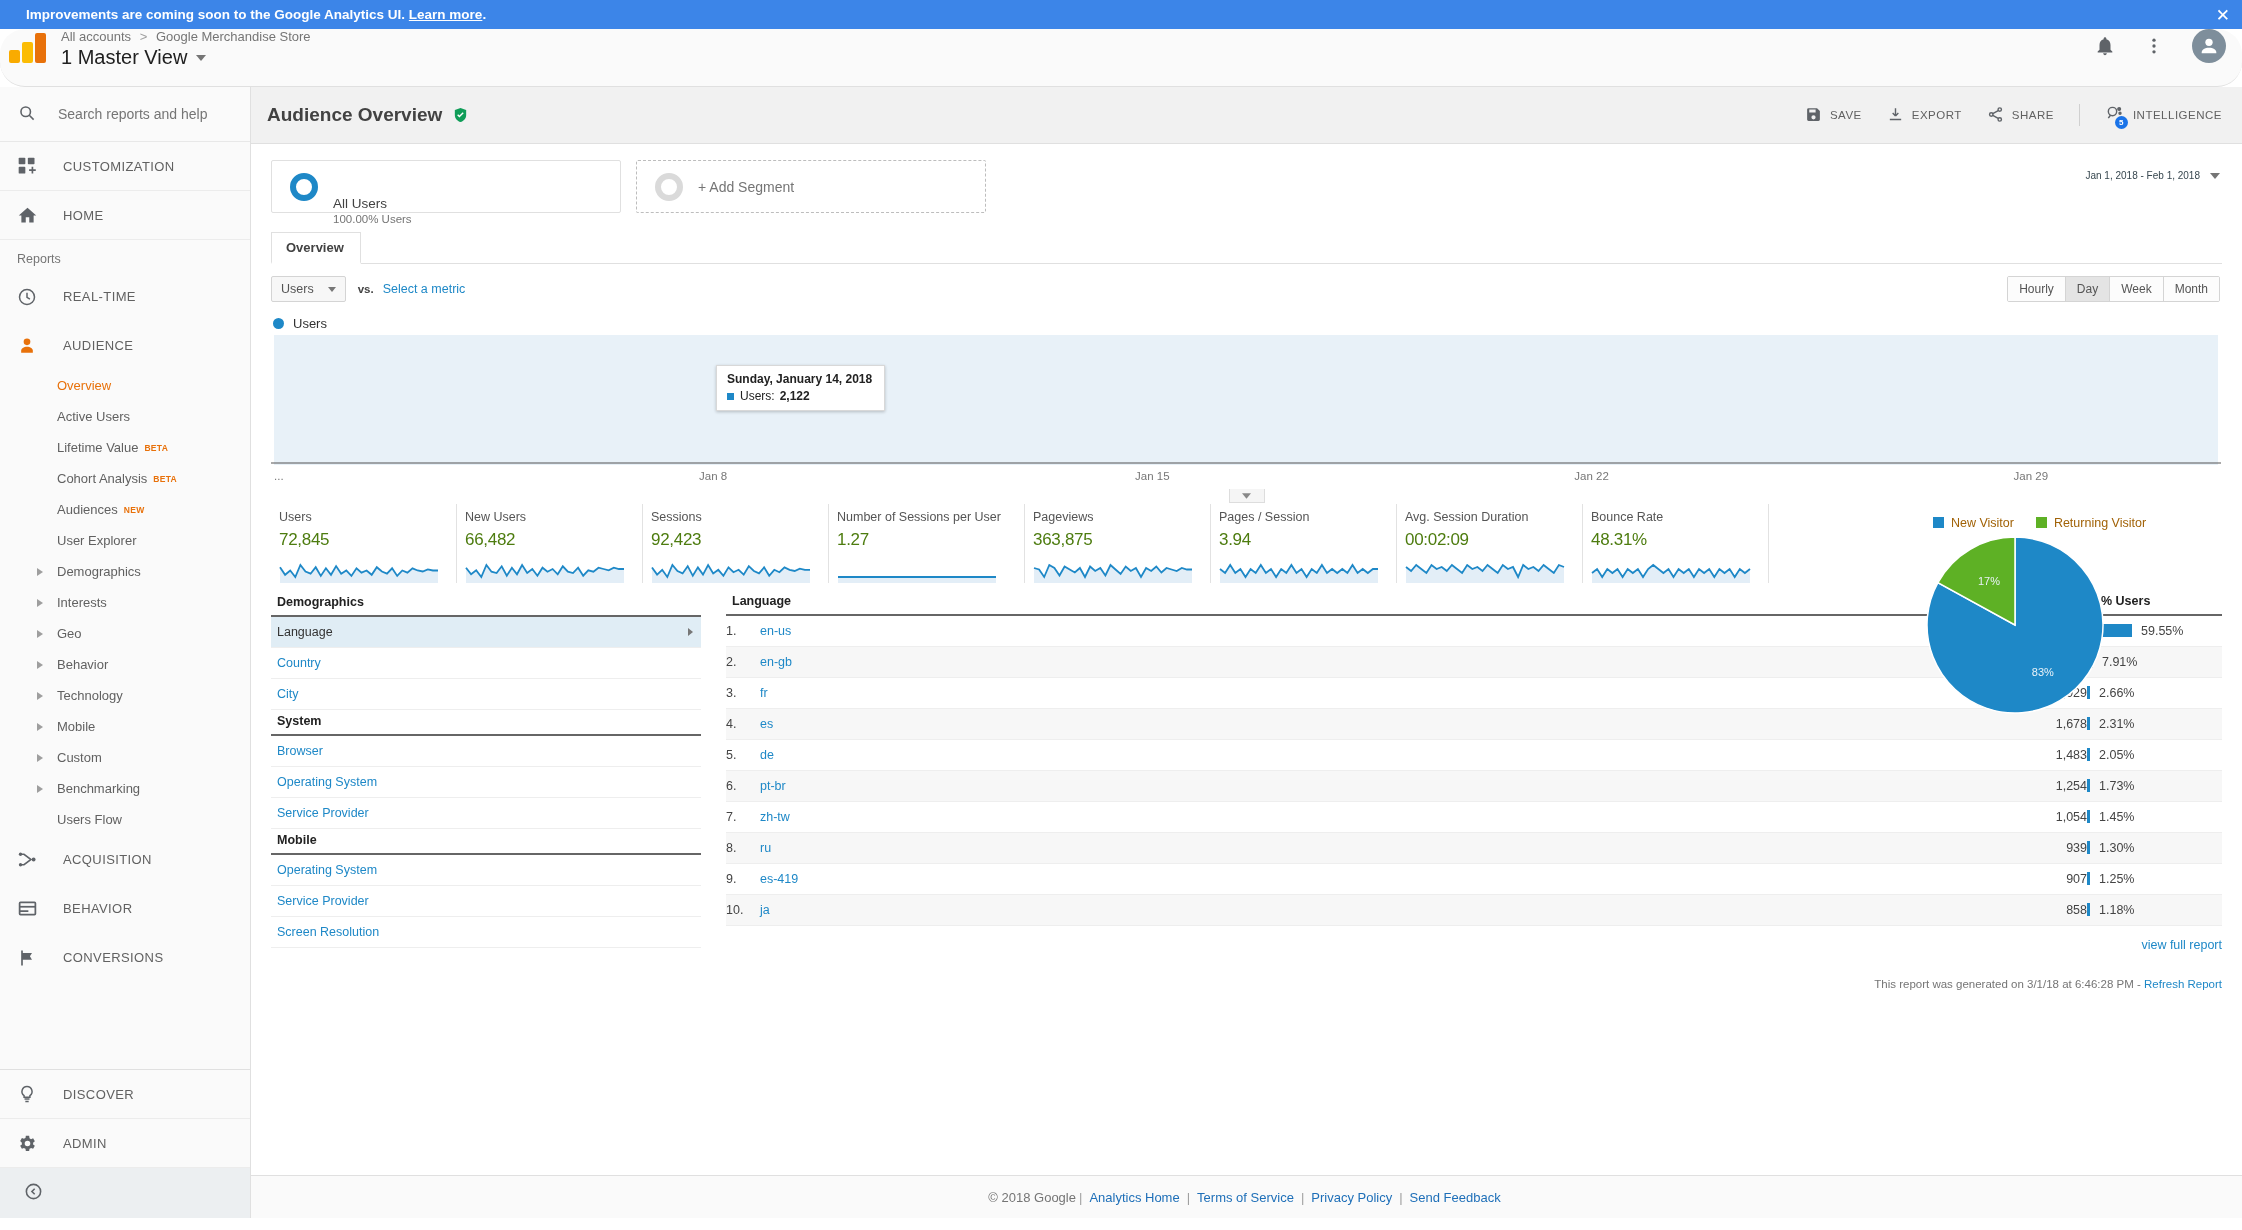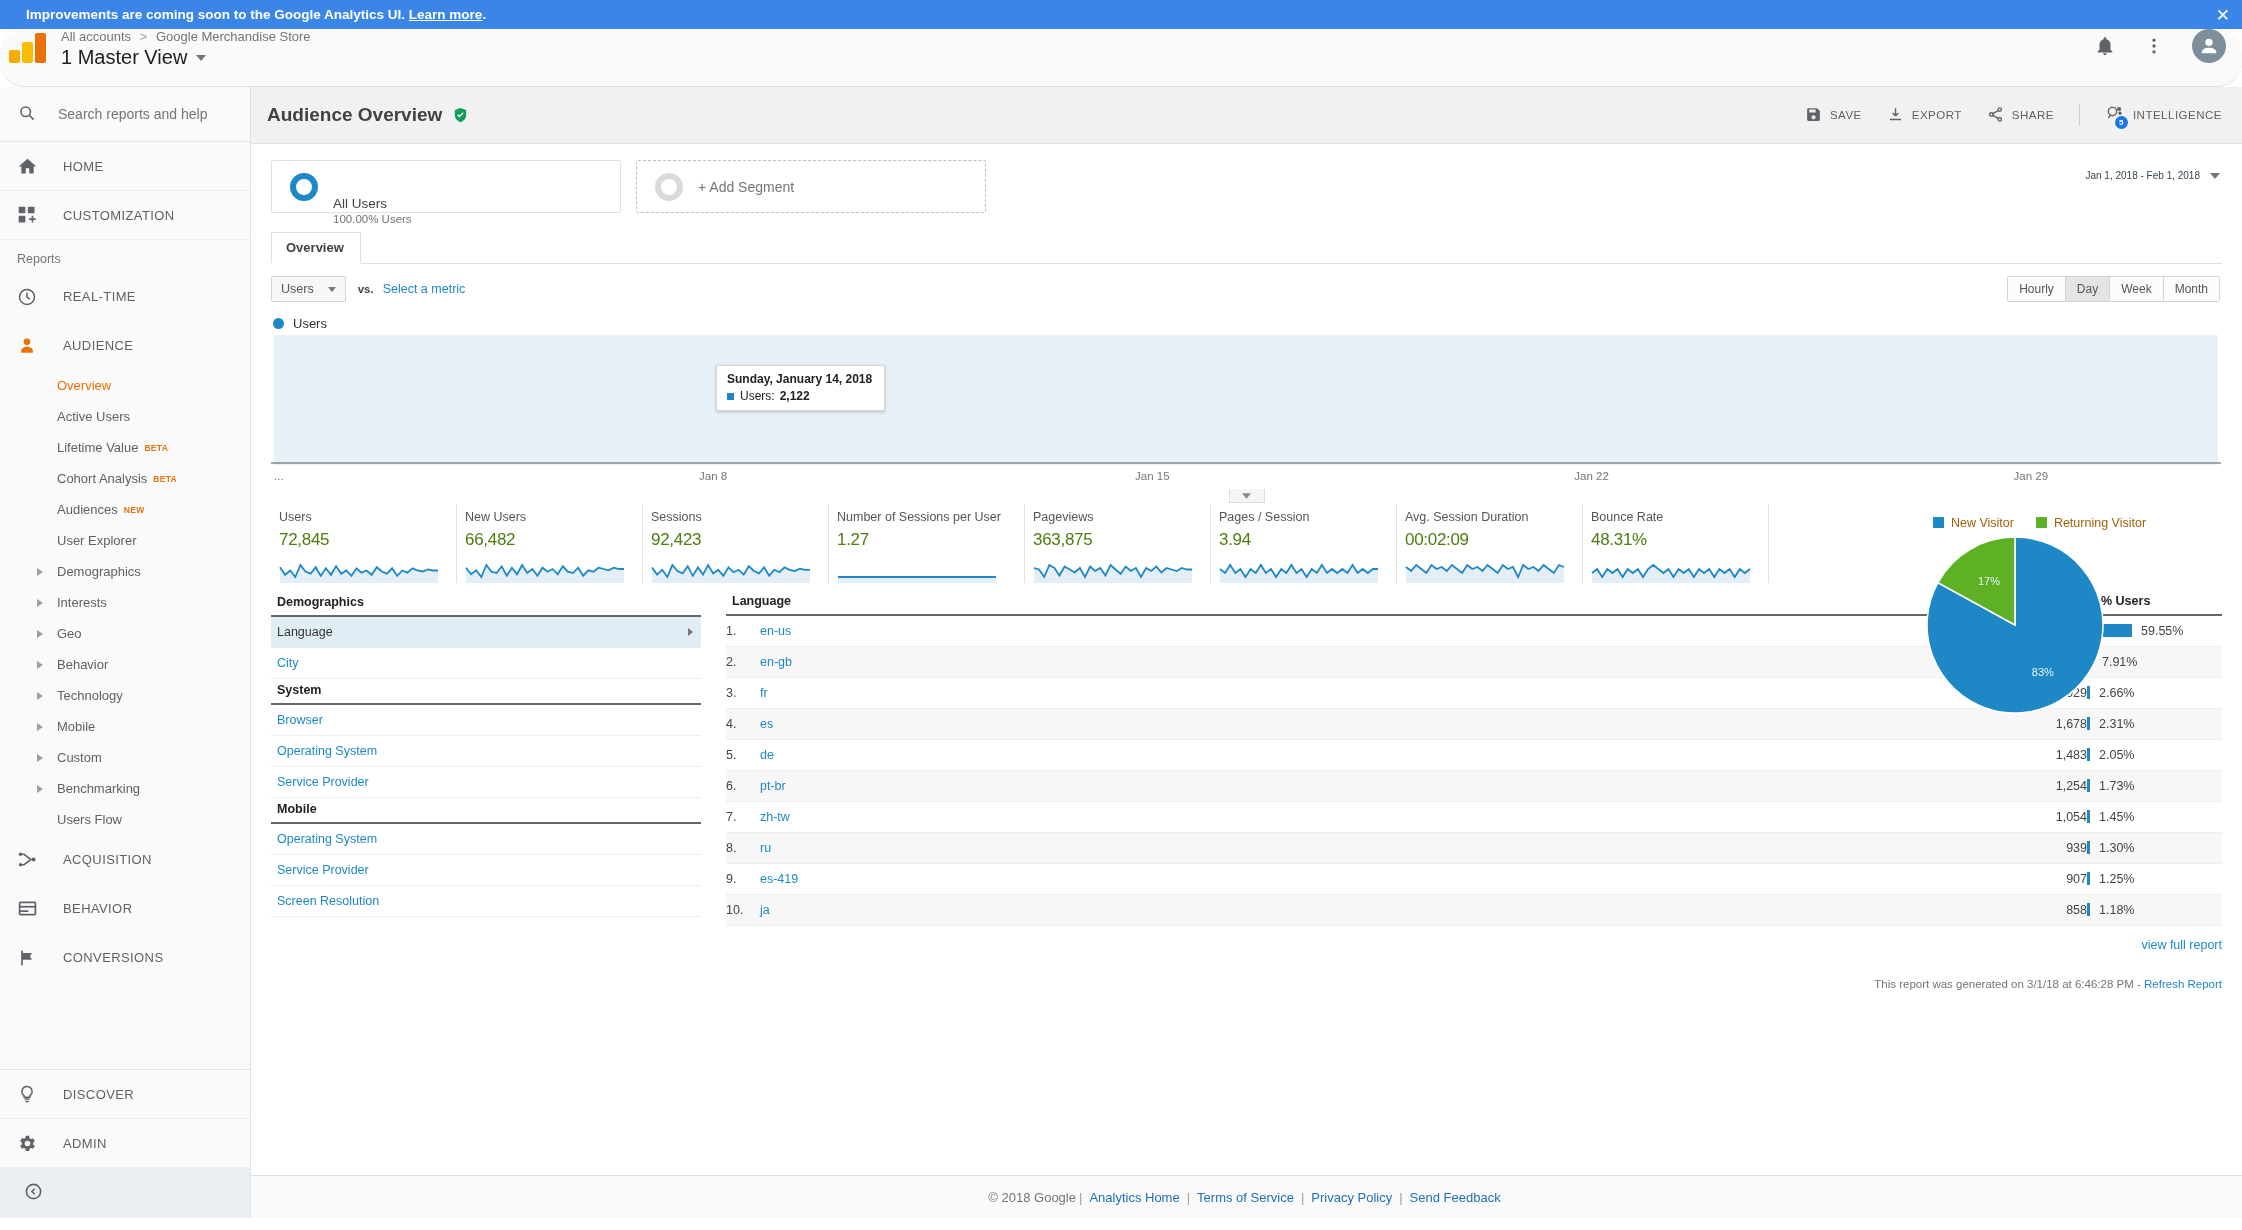--- a/index.html
+++ b/index.html
@@ -266,37 +266,37 @@
             <circle cx="11" cy="11" r="6"></circle>
             <line x1="15.5" y1="15.5" x2="21" y2="21"></line>
           </svg>
       </span>
       <input type="text" placeholder="Search reports and help" style="">
     </div>
 
     <div class="nav-scroll">
       <div class="nav-main">
         <span class="ic">
-          <svg width="21" height="21" viewBox="0 0 24 24" fill="#5f6368">
-              <path d="M10 20v-6h4v6h5v-8h3L12 3 2 12h3v8z"></path>
-            </svg>
-        </span>
-        <span class="lbl">HOME</span>
-      </div>
-
-      <div class="nav-main">
-        <span class="ic">
           <svg width="20" height="20" viewBox="0 0 24 24" fill="#5f6368">
               <rect x="2" y="2" width="8" height="8" rx="1"></rect>
               <rect x="13" y="2" width="8" height="8" rx="1"></rect>
               <rect x="2" y="13" width="8" height="8" rx="1"></rect>
               <path d="M17.5 13v3h-3v2h3v3h2v-3h3v-2h-3v-3z"></path>
             </svg>
         </span>
         <span class="lbl">CUSTOMIZATION</span>
+      </div>
+
+      <div class="nav-main">
+        <span class="ic">
+          <svg width="21" height="21" viewBox="0 0 24 24" fill="#5f6368">
+              <path d="M10 20v-6h4v6h5v-8h3L12 3 2 12h3v8z"></path>
+            </svg>
+        </span>
+        <span class="lbl">HOME</span>
       </div>
 
       <div class="section-label">Reports</div>
 
       <div class="nav-main no-border">
         <span class="ic">
           <svg width="20" height="20" viewBox="0 0 24 24" fill="none" stroke="#5f6368" stroke-width="1.8">
               <circle cx="12" cy="12" r="9"></circle>
               <path d="M12 7v5.5l3.5 2"></path>
             </svg>
@@ -671,20 +671,23 @@
       </div>
 
       <div class="panels">
         <div class="panel-left" id="dim-panel">
             <div class="grp-title">Demographics</div>
             <div class="dim-row sel">
               <span>Language</span>
               <span class="arr"></span>
             </div>
             <div class="dim-row">
+              <span>Country</span>
+            </div>
+            <div class="dim-row">
               <span>City</span>
             </div>
             <div class="grp-title">System</div>
             <div class="dim-row">
               <span>Browser</span>
             </div>
             <div class="dim-row">
               <span>Operating System</span>
             </div>
             <div class="dim-row">

